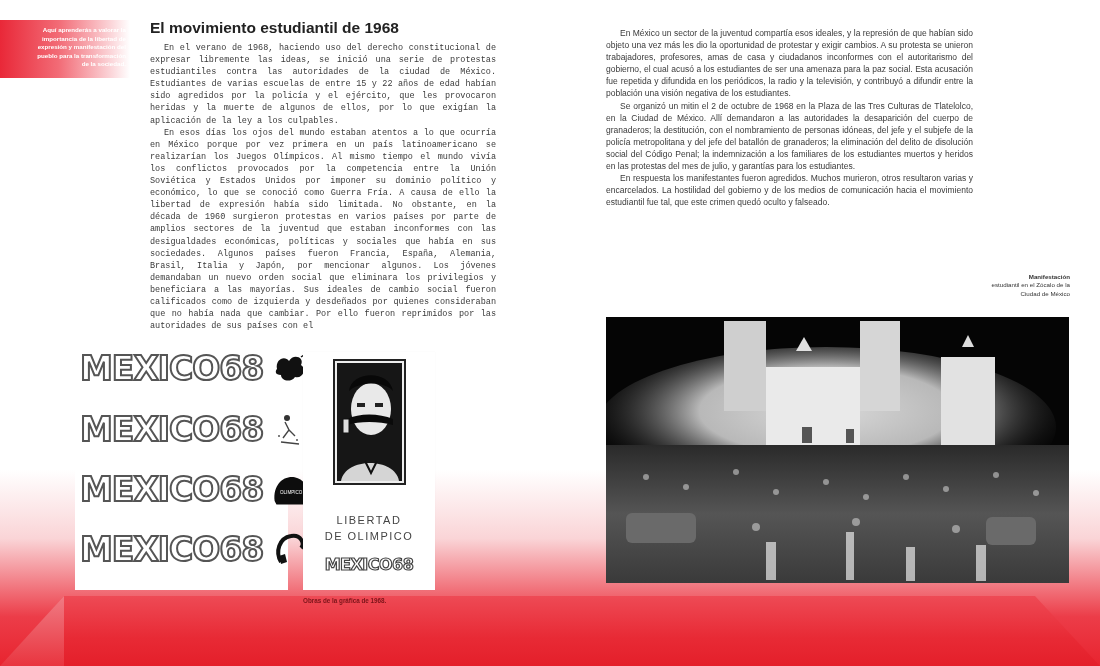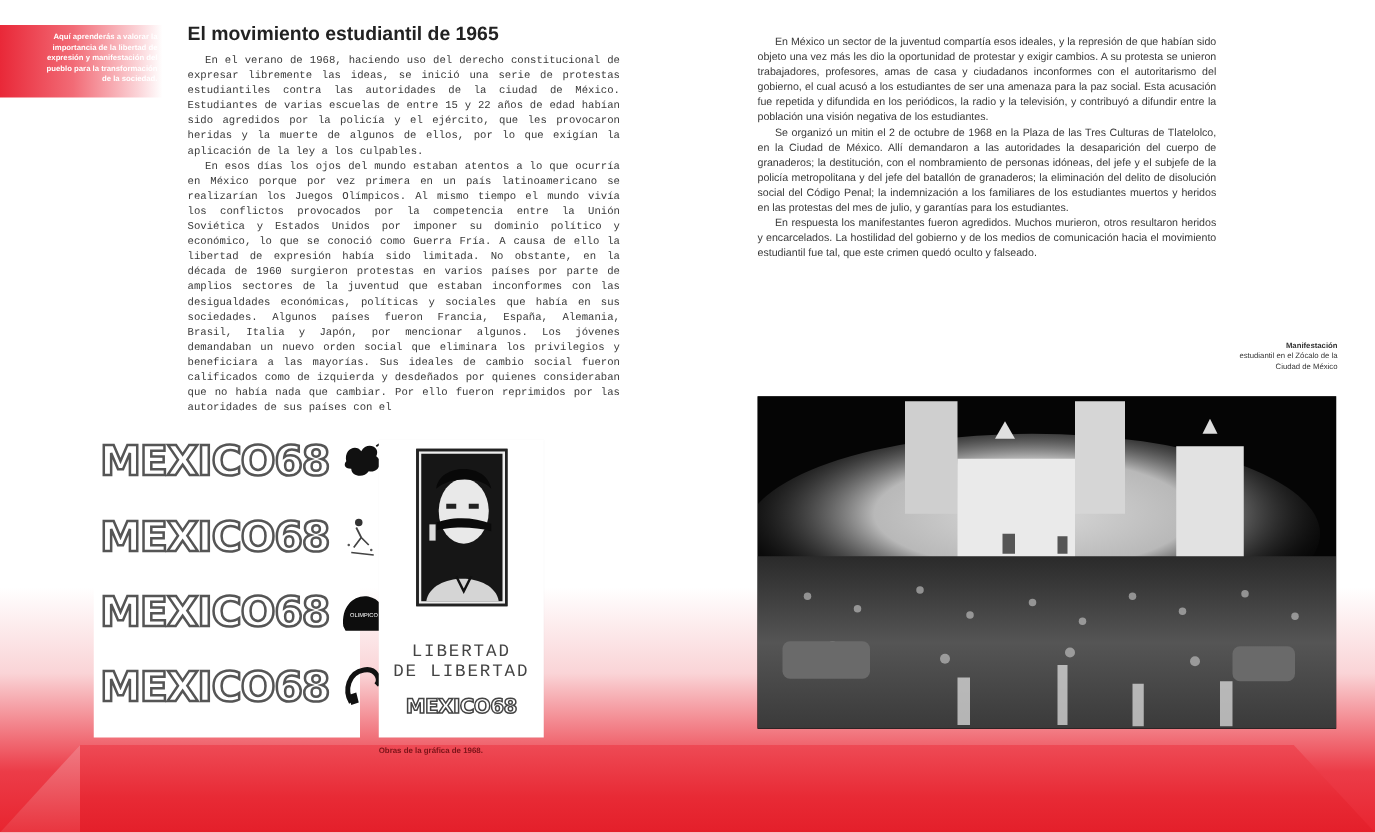--- a/index.html
+++ b/index.html
@@ -66,22 +66,22 @@
   
   .poster {
     position:absolute; left:303px; top:352px; width:132px; height:238px; background:#fff;
     box-shadow:0 0 1px rgba(0,0,0,0.05);
   }
   .woodcut {
     position:absolute; left:44px; top:35px; width:107px; height:132px;
     background:#111; border:2px solid #222;
   }
   .poster-text {
-    position:absolute; left:0; width:100%; text-align:center; font-family:Liberation Mono, monospace;
-    font-size:14px; letter-spacing:1.5px; color:#444;
+    position:absolute; left:0; width:100%; text-align:center; font-family:Liberation Sans, sans-serif;
+    font-size:11px; letter-spacing:1.5px; color:#444;
   }
   .poster-logo {
     position:absolute; left:0; width:100%; text-align:center; top:203px;
     font-family:"DejaVu Sans", sans-serif; font-weight:bold; font-size:16px; color:#fff;
     -webkit-text-stroke:1.2px #444; letter-spacing:-0.5px;
   }
   .graphics-caption {
     position:absolute; left:303px; top:597px; font-size:6.3px; color:#7a1419; font-weight:bold;
   }
   
@@ -92,31 +92,31 @@
 </head>
 <body>
 
 <div class="floor"></div>
 <div class="floor-band"></div>
 
 <div class="objective">
   <p>Aquí aprenderás a valorar la importancia de la libertad de expresión y manifestación del pueblo para la transformación de la sociedad.</p>
 </div>
 
-<h1 class="title">El movimiento estudiantil de 1965</h1>
+<h1 class="title">El movimiento estudiantil de 1968</h1>
 
 <div class="col col-left">
   <p>En el verano de 1968, haciendo uso del derecho constitucional de expresar libremente las ideas, se inició una serie de protestas estudiantiles contra las autoridades de la ciudad de México. Estudiantes de varias escuelas de entre 15 y 22 años de edad habían sido agredidos por la policía y el ejército, que les provocaron heridas y la muerte de algunos de ellos, por lo que exigían la aplicación de la ley a los culpables.</p>
   <p>En esos días los ojos del mundo estaban atentos a lo que ocurría en México porque por vez primera en un país latinoamericano se realizarían los Juegos Olímpicos. Al mismo tiempo el mundo vivía los conflictos provocados por la competencia entre la Unión Soviética y Estados Unidos por imponer su dominio político y económico, lo que se conoció como Guerra Fría. A causa de ello la libertad de expresión había sido limitada. No obstante, en la década de 1960 surgieron protestas en varios países por parte de amplios sectores de la juventud que estaban inconformes con las desigualdades económicas, políticas y sociales que había en sus sociedades. Algunos países fueron Francia, España, Alemania, Brasil, Italia y Japón, por mencionar algunos. Los jóvenes demandaban un nuevo orden social que eliminara los privilegios y beneficiara a las mayorías. Sus ideales de cambio social fueron calificados como de izquierda y desdeñados por quienes consideraban que no había nada que cambiar. Por ello fueron reprimidos por las autoridades de sus países con el</p>
 </div>
 
 <div class="col col-right">
   <p>En México un sector de la juventud compartía esos ideales, y la represión de que habían sido objeto una vez más les dio la oportunidad de protestar y exigir cambios. A su protesta se unieron trabajadores, profesores, amas de casa y ciudadanos inconformes con el autoritarismo del gobierno, el cual acusó a los estudiantes de ser una amenaza para la paz social. Esta acusación fue repetida y difundida en los periódicos, la radio y la televisión, y contribuyó a difundir entre la población una visión negativa de los estudiantes.</p>
   <p>Se organizó un mitin el 2 de octubre de 1968 en la Plaza de las Tres Culturas de Tlatelolco, en la Ciudad de México. Allí demandaron a las autoridades la desaparición del cuerpo de granaderos; la destitución, con el nombramiento de personas idóneas, del jefe y el subjefe de la policía metropolitana y del jefe del batallón de granaderos; la eliminación del delito de disolución social del Código Penal; la indemnización a los familiares de los estudiantes muertos y heridos en las protestas del mes de julio, y garantías para los estudiantes.</p>
-  <p>En respuesta los manifestantes fueron agredidos. Muchos murieron, otros resultaron heridos y encarcelados. La hostilidad del gobierno y de los medios de comunicación hacia el movimiento estudiantil fue tal, que este crimen quedó oculto y falseado.</p>
+  <p>En respuesta los manifestantes fueron agredidos. Muchos murieron, otros resultaron varias y encarcelados. La hostilidad del gobierno y de los medios de comunicación hacia el movimiento estudiantil fue tal, que este crimen quedó oculto y falseado.</p>
 </div>
 
 <div class="photo-caption">
   <b>Manifestación</b><br>
   <span>estudiantil en el Zócalo de la Ciudad de México</span>
 </div>
 
 <div class="logos">
   <div class="logo-row" style="top:4px">
     <span class="logo-text">MEXICO68</span>
@@ -167,21 +167,21 @@
       <path d="M14 30 C16 10 54 8 58 30 C50 20 24 20 14 30Z" fill="#080808"></path>
       <rect x="22" y="42" width="8" height="4" fill="#222"></rect>
       <rect x="40" y="42" width="8" height="4" fill="#222"></rect>
       <path d="M12 58 C24 52 44 52 58 58 L58 64 C44 60 24 60 12 64Z" fill="#0a0a0a"></path>
       <rect x="8" y="58" width="6" height="14" fill="#ddd" stroke="#111"></rect>
       <path d="M6 120 C10 96 60 96 64 120Z" fill="#d5d5d5"></path>
       <path d="M30 100 L36 112 L42 100" stroke="#111" stroke-width="2" fill="none"></path>
     </svg>
   </div>
   <div class="poster-text" style="top:162px">LIBERTAD</div>
-  <div class="poster-text" style="top:178px">DE LIBERTAD</div>
+  <div class="poster-text" style="top:178px">DE OLIMPICO</div>
   <div class="poster-logo">MEXICO68</div>
 </div>
 
 <div class="graphics-caption">Obras de la gráfica de 1968.</div>
 
 <div class="photo">
   <svg width="463" height="266" viewBox="0 0 463 266">
     <defs>
       <radialGradient id="glow" cx="50%" cy="40%" r="55%">
         <stop offset="0" stop-color="#ffffff"></stop>

